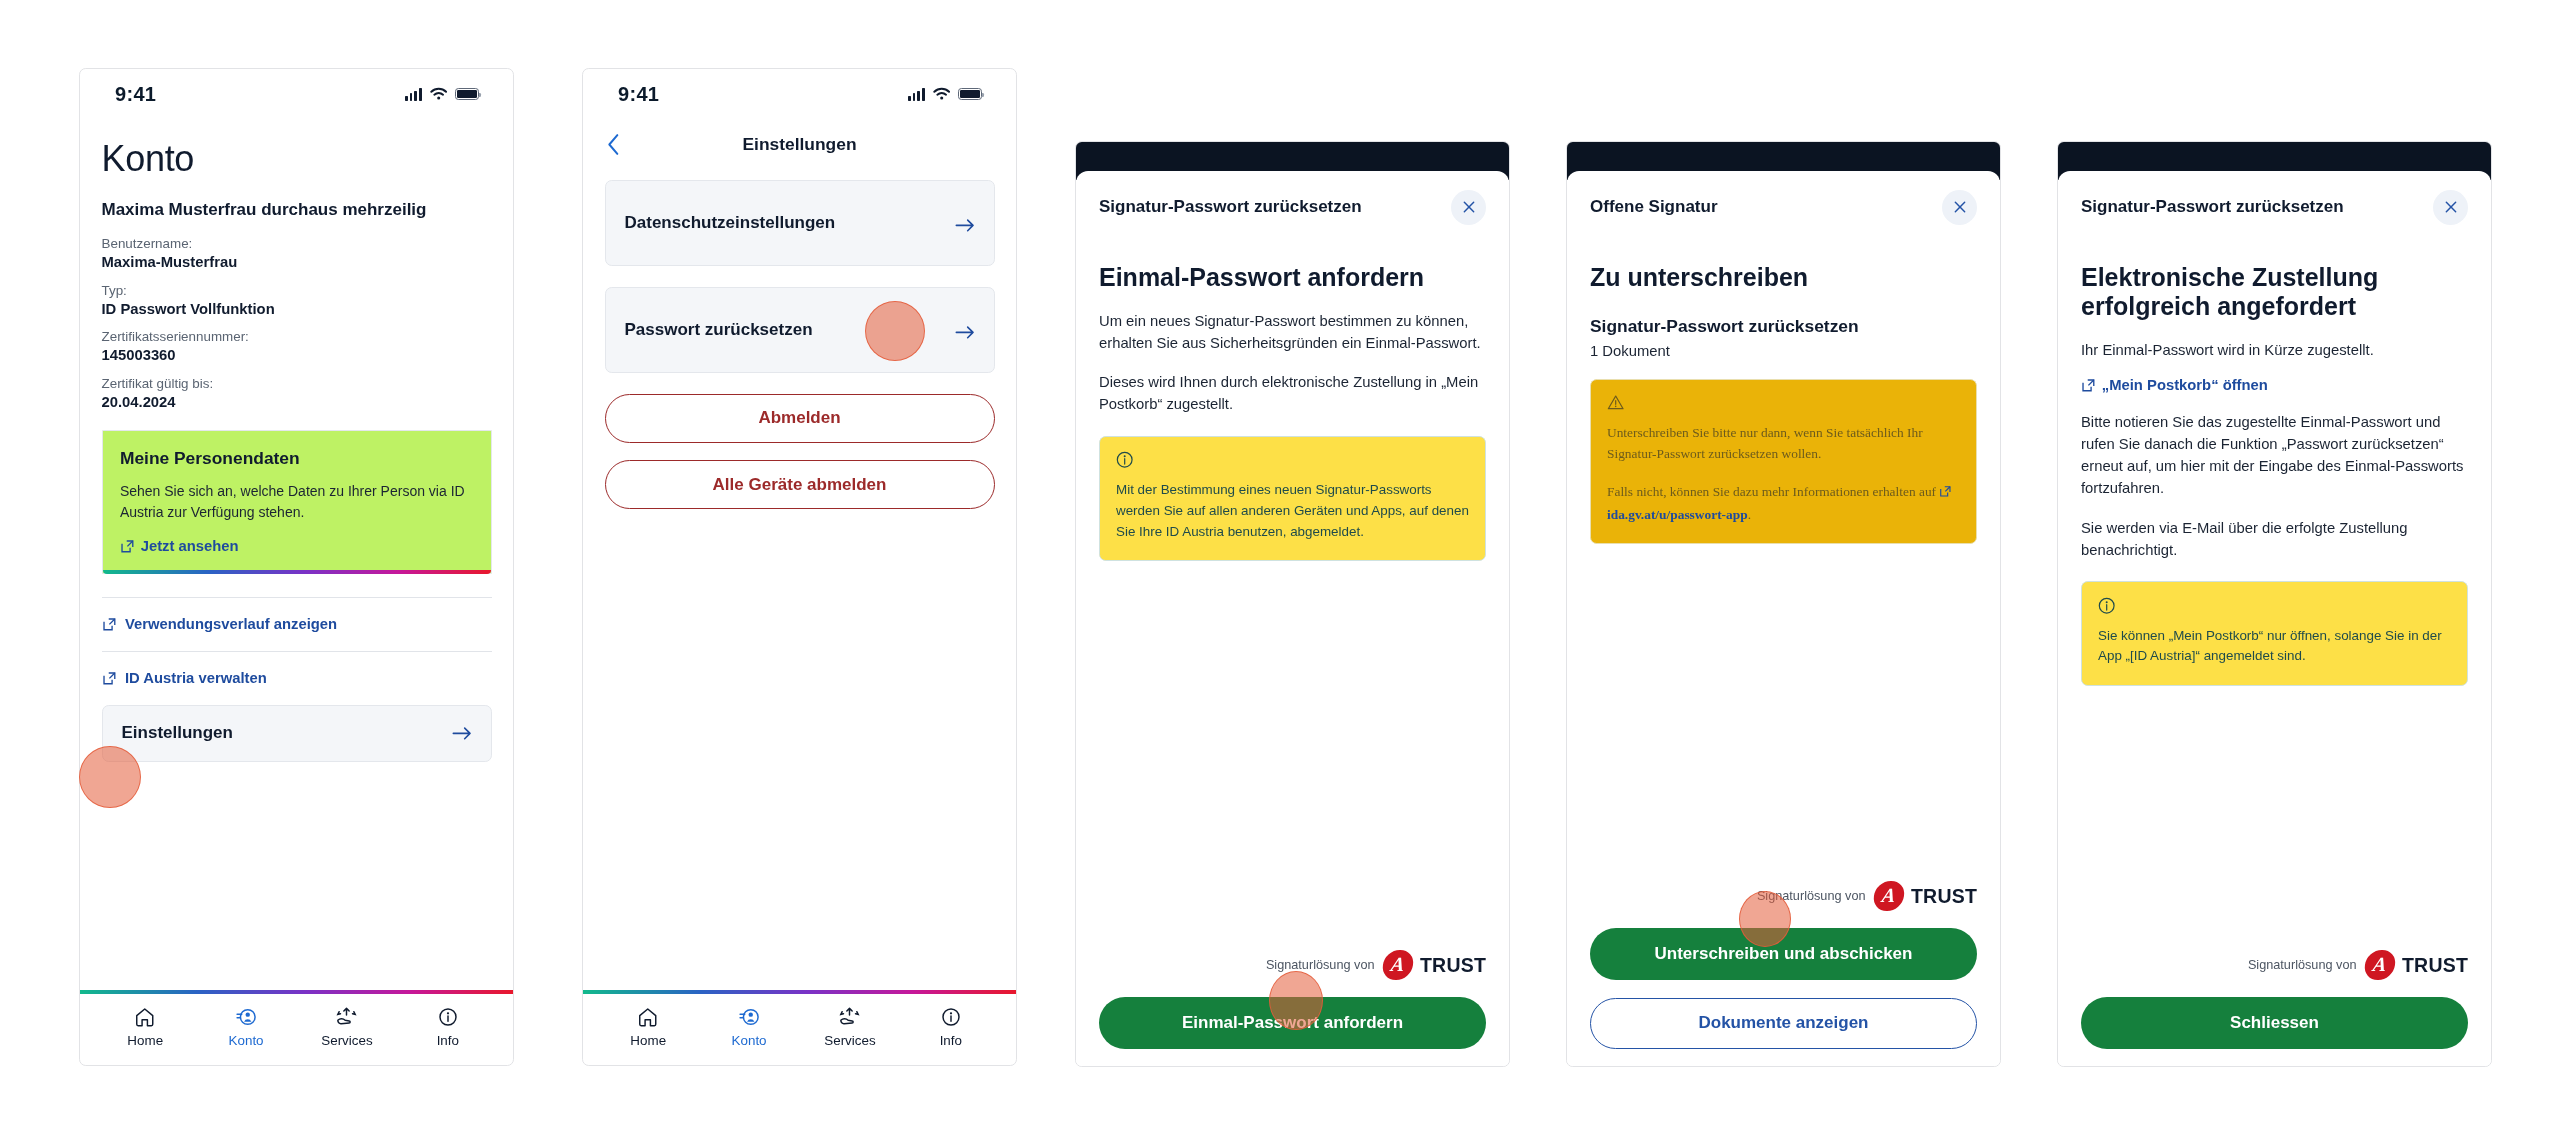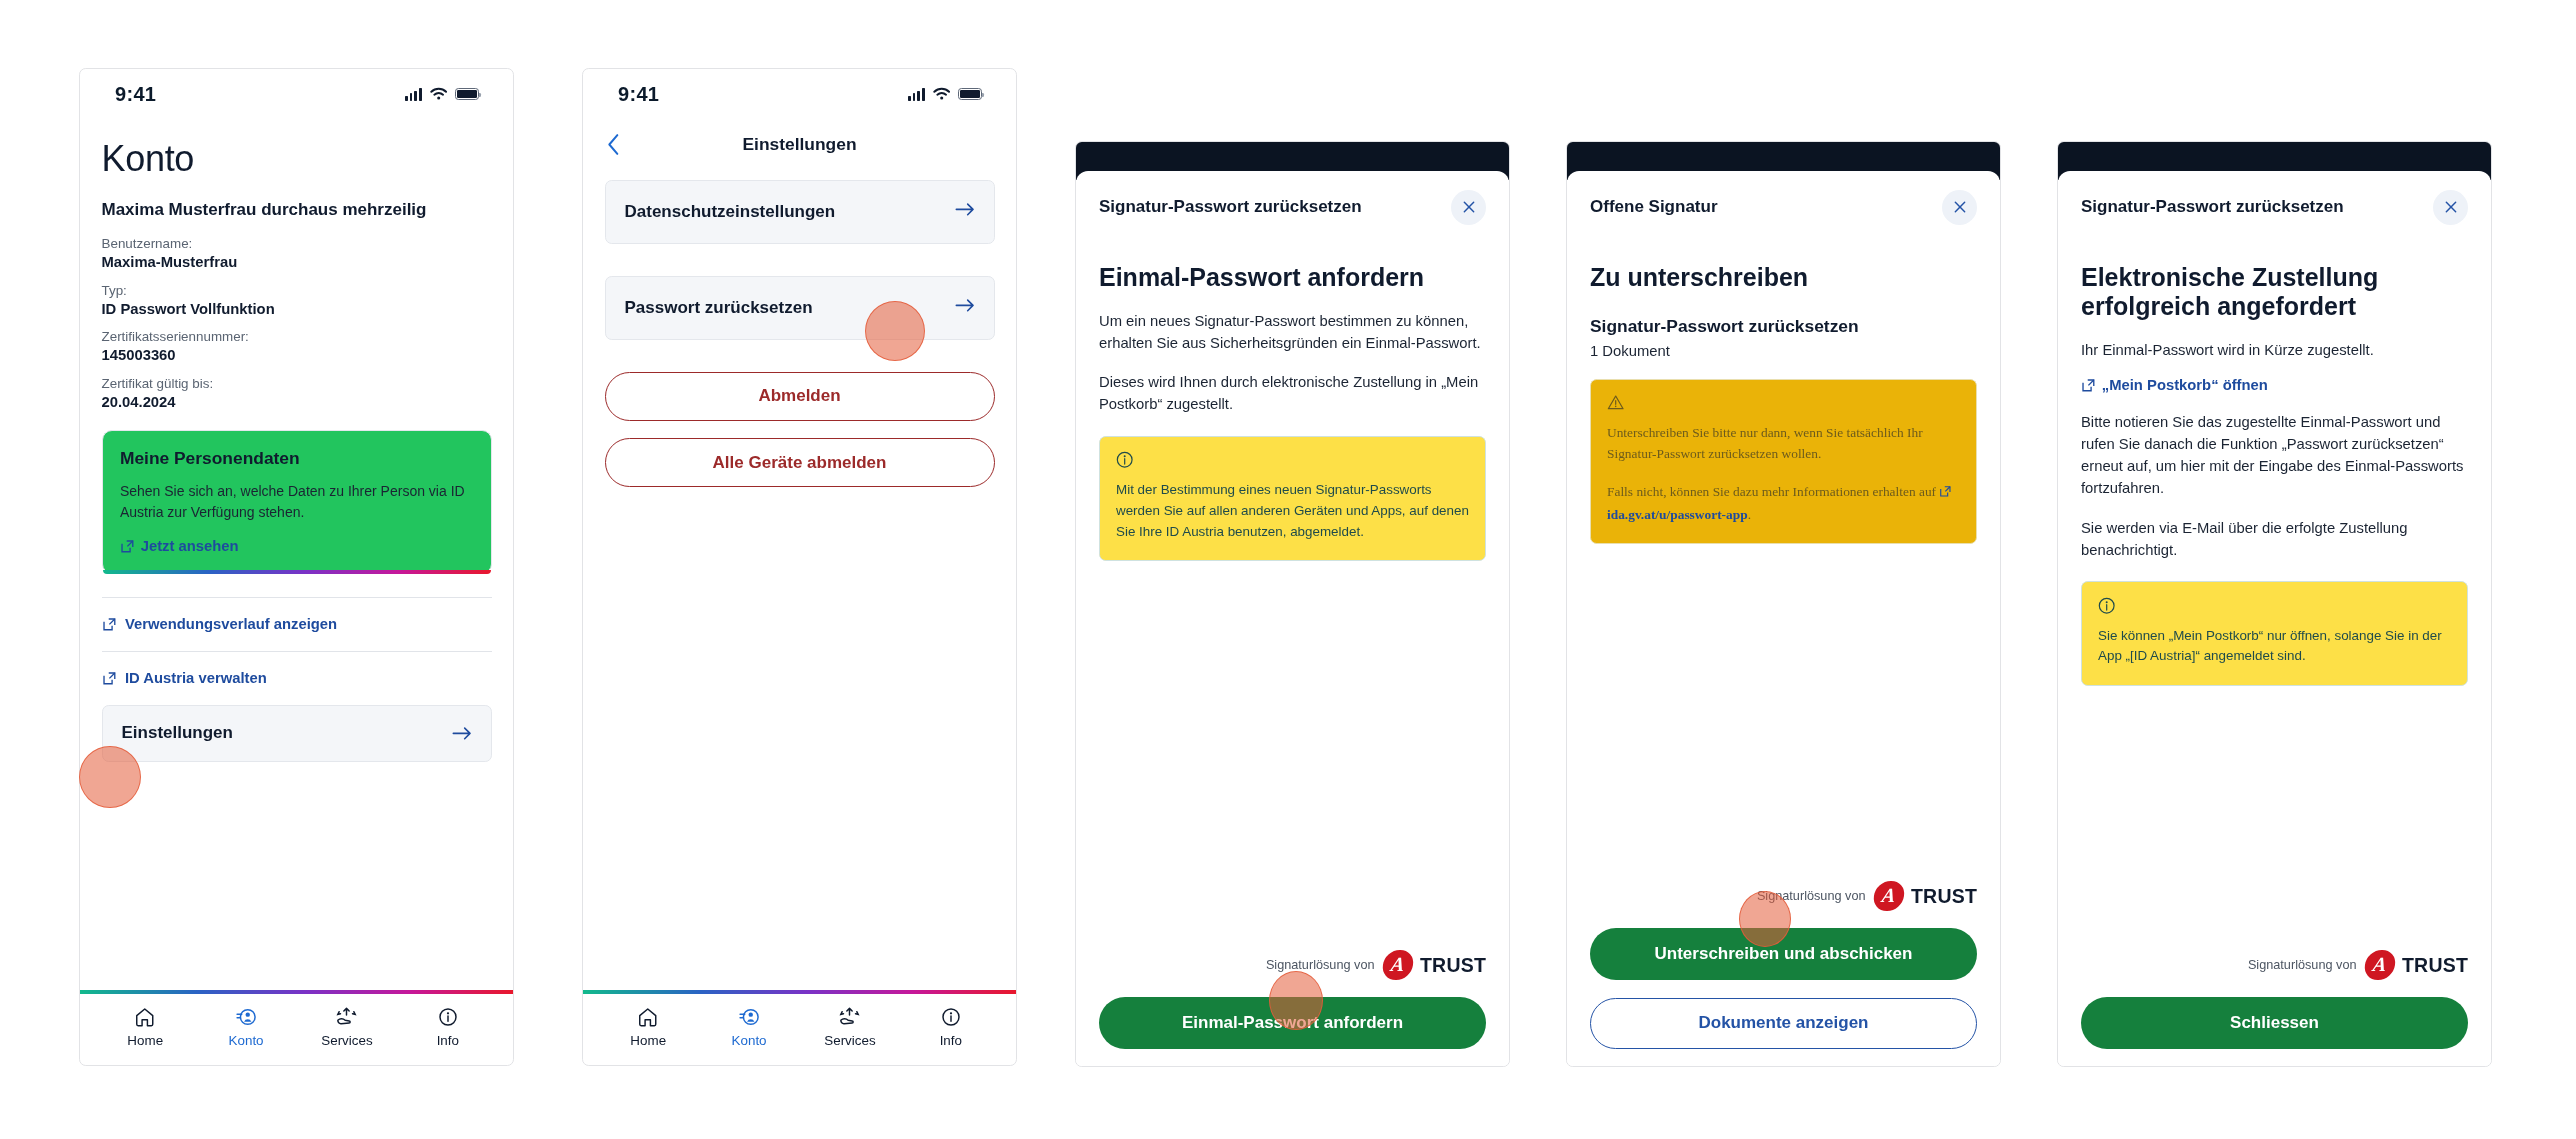--- a/index.html
+++ b/index.html
@@ -46,22 +46,22 @@
 
   
   .content { padding: 0 21.5px; }
   .h-konto { font-size: 36px; font-weight: 400; color: #101b2e; margin: 19px 0 20px; letter-spacing:-0.3px;}
   .name-line { font-size: 17px; font-weight: 700; color: #101b2e; margin-bottom: 14.8px; }
   .kv { margin-bottom: 9.4px; }
   .kv .k { font-size: 13.4px; color: #5a6472; line-height: 1.35; }
   .kv .v { font-size: 14.8px; font-weight: 700; color: #101b2e; line-height: 1.3; }
 
   .card {
-    margin-top: 17.4px; background: #22c55e; border: 0.7px solid #e4e7ec;
-    border-radius: 10px; padding: 17.4px 17.4px 19px; position: relative;
+    margin-top: 17.4px; background: #bef264; border: 0.7px solid #e4e7ec;
+    border-radius: 1px; padding: 17.4px 17.4px 19px; position: relative;
   }
   .card::after {
     content:""; position:absolute; left:0; right:0; bottom:-0.7px; height:3.4px;
     border-radius:0 0 6.7px 6.7px;
     background: linear-gradient(90deg,#12b98c 0%,#2a63c4 27%,#7a32c6 52%,#c5189a 76%,#e8172c 100%);
   }
   .card h3 { font-size: 17.4px; font-weight: 700; color:#101b2e; margin-bottom: 12px; }
   .card p { font-size: 14px; color:#1b2433; line-height:1.5; }
   .linkrow { display:flex; align-items:flex-end; gap:6px; margin-top:14.8px; }
   .linkrow .lbl { font-size: 14.8px; font-weight:700; color:#1e4b9e; }
@@ -87,23 +87,23 @@
   .tab .ic { height:23px; display:flex; align-items:flex-end; }
   .tab .tlbl { font-size:13.4px; color:#101b2e; }
   .tab.active .tlbl { color:#1e6ad1; }
 
   
   .navhdr { display:flex; align-items:center; padding: 9.4px 23px 0; position:relative; height:42px;}
   .backchev { width:16px; height:23px; }
   .navtitle { position:absolute; left:0; right:0; text-align:center; font-size:17.4px;
               font-weight:700; color:#101b2e; pointer-events:none; }
   .listtile {
-    display:flex; align-items:flex-start; justify-content:space-between;
+    display:flex; align-items:flex-end; justify-content:space-between;
     background:#f4f6f9; border:0.7px solid #e4e7ec; border-radius:6.7px;
-    padding: 21px 19px; margin-bottom: 32px;
+    padding: 32px 19px; margin-bottom: 21px;
   }
   .listtile .lbl { font-size:17px; font-weight:700; color:#101b2e; }
   .dangerbtn {
     border:1.3px solid #9c2a2a; border-radius:670px; background:#fff;
     padding: 13.4px 0; text-align:center; margin-bottom: 17.4px;
   }
   .dangerbtn .lbl { font-size:17px; font-weight:700; color:#9c2a2a; }
 
   
   .dark { background:#0b1422; height: 38px; }

